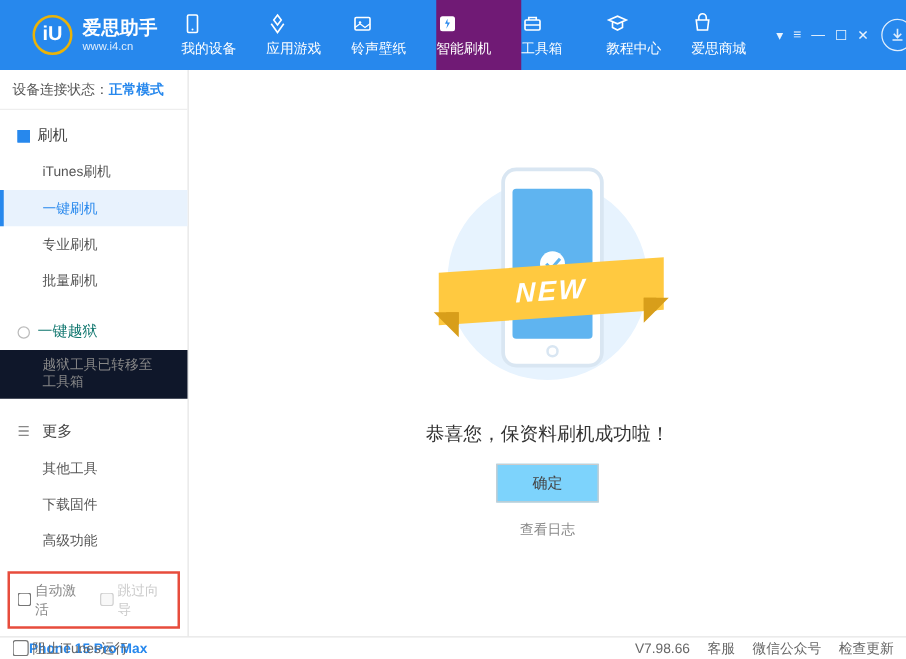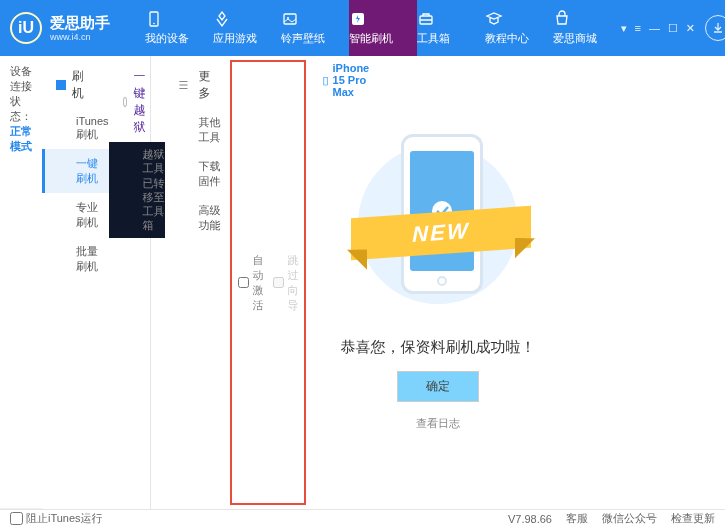--- a/index.html
+++ b/index.html
@@ -1,32 +1,32 @@
 <!DOCTYPE html>
 <html><head>
 <meta charset="utf-8">
 <style>
 * { margin: 0; padding: 0; box-sizing: border-box; font-family: "Microsoft YaHei", sans-serif; }
 body { width: 725px; height: 527px; background: #fff; overflow: hidden; font-size: 12px; }
 .titlebar { height: 56px; background: #2788ed; display: flex; align-items: center; padding: 0 10px; color: #fff; }
 .logo-wrap { display: flex; align-items: center; gap: 8px; min-width: 135px; }
-.logo-circle { width: 32px; height: 32px; border: 2px solid #fef9c3; border-radius: 50%; display: flex; align-items: center; justify-content: center; font-weight: bold; font-size: 16px; }
+.logo-circle { width: 32px; height: 32px; border: 2px solid #eab308; border-radius: 50%; display: flex; align-items: center; justify-content: center; font-weight: bold; font-size: 16px; margin-left: 16px; }
 .logo-text { display: flex; flex-direction: column; line-height: 1.2; }
 .logo-title { font-size: 15px; font-weight: bold; }
 .logo-url { font-size: 9px; opacity: 0.85; }
 .nav { display: flex; height: 100%; }
 .nav-item { width: 68px; display: flex; flex-direction: column; align-items: flex-start; justify-content: center; cursor: pointer; gap: 3px; font-size: 11px; }
 .nav-item.active { background: #701a75; }
 .nav-icon { width: 18px; height: 18px; display: flex; align-items: center; justify-content: center; }
 .titlebar-right { margin-left: auto; display: flex; align-items: center; gap: 4px; }
 .win-controls { display: flex; gap: 8px; font-size: 11px; margin-right: 6px; }
 .win-controls span { cursor: pointer; opacity: 0.9; }
 .round-btn { width: 26px; height: 26px; border: 1.5px solid #fff; border-radius: 50%; display: flex; align-items: center; justify-content: center; cursor: pointer; opacity: 0.85; }
 .body { display: flex; height: 453px; }
-.sidebar { width: 151px; border-right: 1px solid #e5e5e5; display: flex; flex-direction: row; }
+.sidebar { width: 151px; border-right: 1px solid #e5e5e5; display: flex; flex-direction: column; }
 .status-row { padding: 8px 10px; font-size: 11px; color: #555; border-bottom: 1px solid #eee; }
 .status-val { color: #2788ed; font-weight: bold; }
 .side-section { padding: 6px 0; }
 .side-header { display: flex; align-items: center; gap: 6px; padding: 6px 14px; font-size: 12px; color: #444; cursor: pointer; }
 .side-header .chk { width: 10px; height: 10px; border: 1px solid #2788ed; background: #2788ed; position: relative; }
 .side-header .chk.lock { background: transparent; border-color: #bbb; border-radius: 50%; }
 .side-item { padding: 7px 0 7px 34px; font-size: 11px; color: #555; cursor: pointer; }
 .side-item.active { background: #e8f2fd; color: #2788ed; border-left: 3px solid #2788ed; padding-left: 31px; }
 .side-item.boxed { background: #0f172a; color: #888; line-height: 1.3; padding-top:5px; padding-bottom:5px;}
 .menu-icon { font-size: 11px; color: #888; margin-right: 4px; }
@@ -153,21 +153,21 @@
       <div class="side-header">
         <span class="chk"></span>
         <span>刷机</span>
       </div>
       <div class="side-item">iTunes刷机</div>
       <div class="side-item active">一键刷机</div>
       <div class="side-item">专业刷机</div>
       <div class="side-item">批量刷机</div>
     </div>
     <div class="side-section">
-      <div class="side-header" style="color:#4c1d95">
+      <div class="side-header" style="color:#0f766e">
         <span class="chk lock"></span>
         <span>一键越狱</span>
       </div>
       <div class="side-item boxed" style="white-space:pre-line">越狱工具已转移至
 工具箱</div>
     </div>
     <div class="side-section">
       <div class="side-header">
         <span class="menu-icon">☰</span>
         <span>更多</span>

